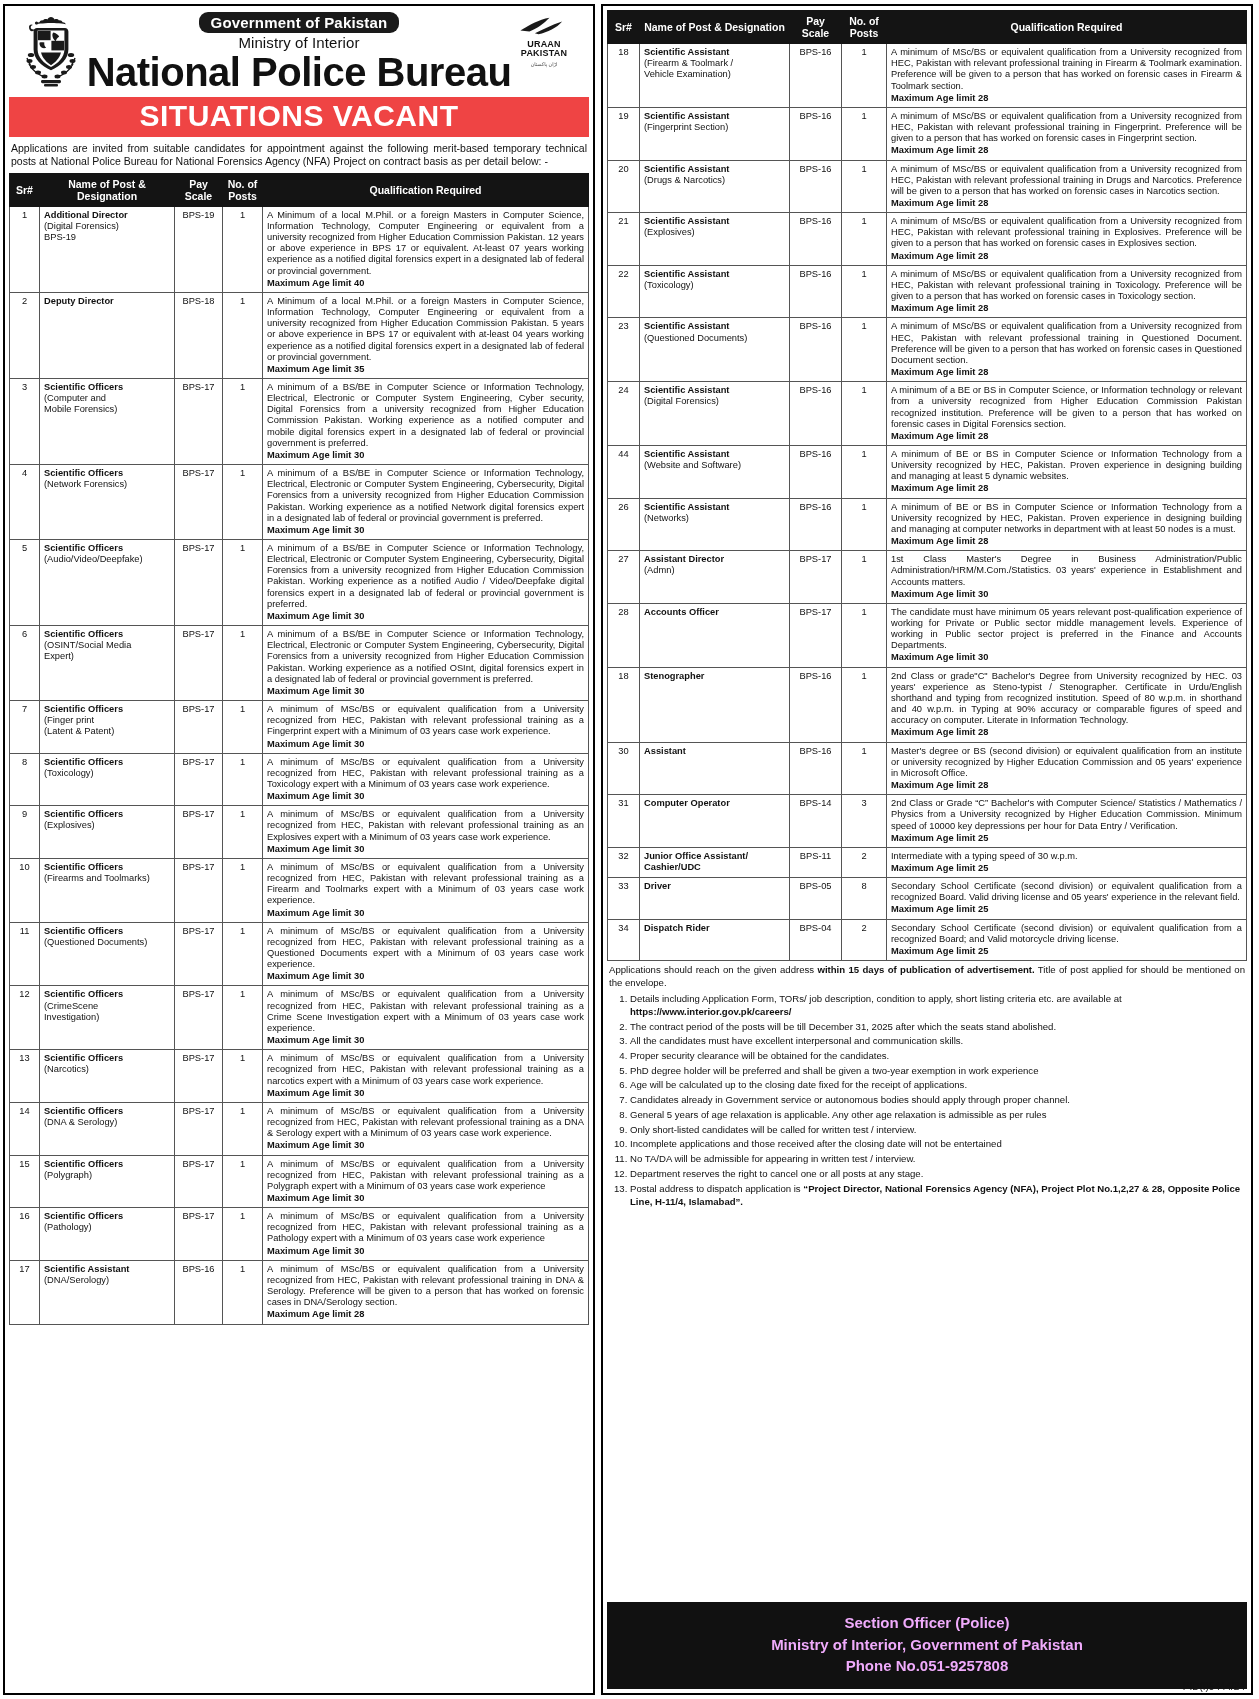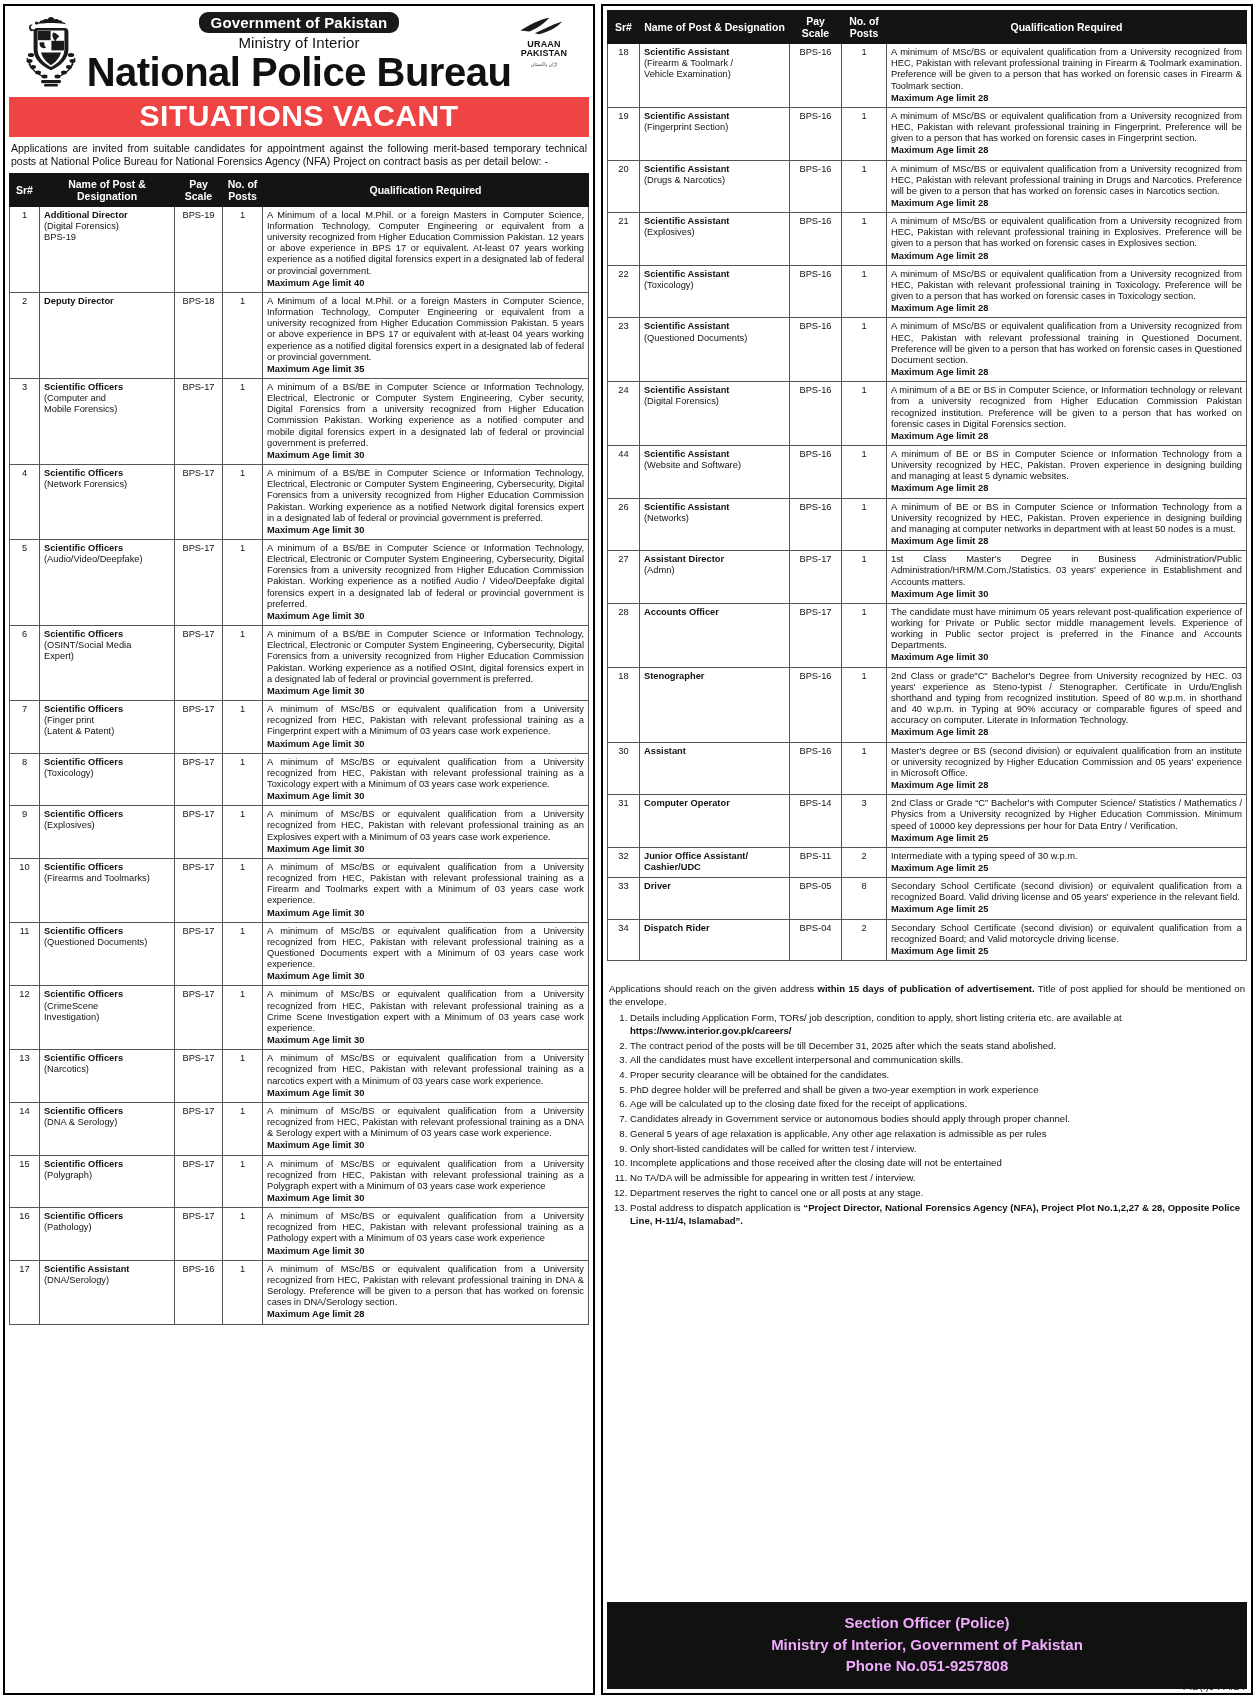--- a/index.html
+++ b/index.html
@@ -58,21 +58,21 @@
   .jobs.left col.w-post { width:135px; }
   .jobs.left col.w-pay  { width:48px; }
   .jobs.left col.w-no   { width:40px; }
   
   .jobs.right col.w-sr   { width:32px; }
   .jobs.right col.w-post { width:150px; }
   .jobs.right col.w-pay  { width:52px; }
   .jobs.right col.w-no   { width:45px; }
 
   
-  .notes { font-size:9.6px; line-height:1.38; margin-top:21px; padding:0 2px; }
+  .notes { font-size:9.6px; line-height:1.38; margin-top:2px; padding:0 2px; }
   .notes .lead { text-align:justify; margin-bottom:2px; }
   .notes ol { margin:0; padding-left:21px; }
   .notes ol li { margin-bottom:1.5px; text-align:left; }
   .b { font-weight:bold; }
 
   .signoff {
     background:#111; color:#f0abfc; text-align:center; margin-top:8px;
     padding:10px 4px 12px; line-height:1.45;
   }
   .signoff div { font-weight:bold; font-size:15px; }

